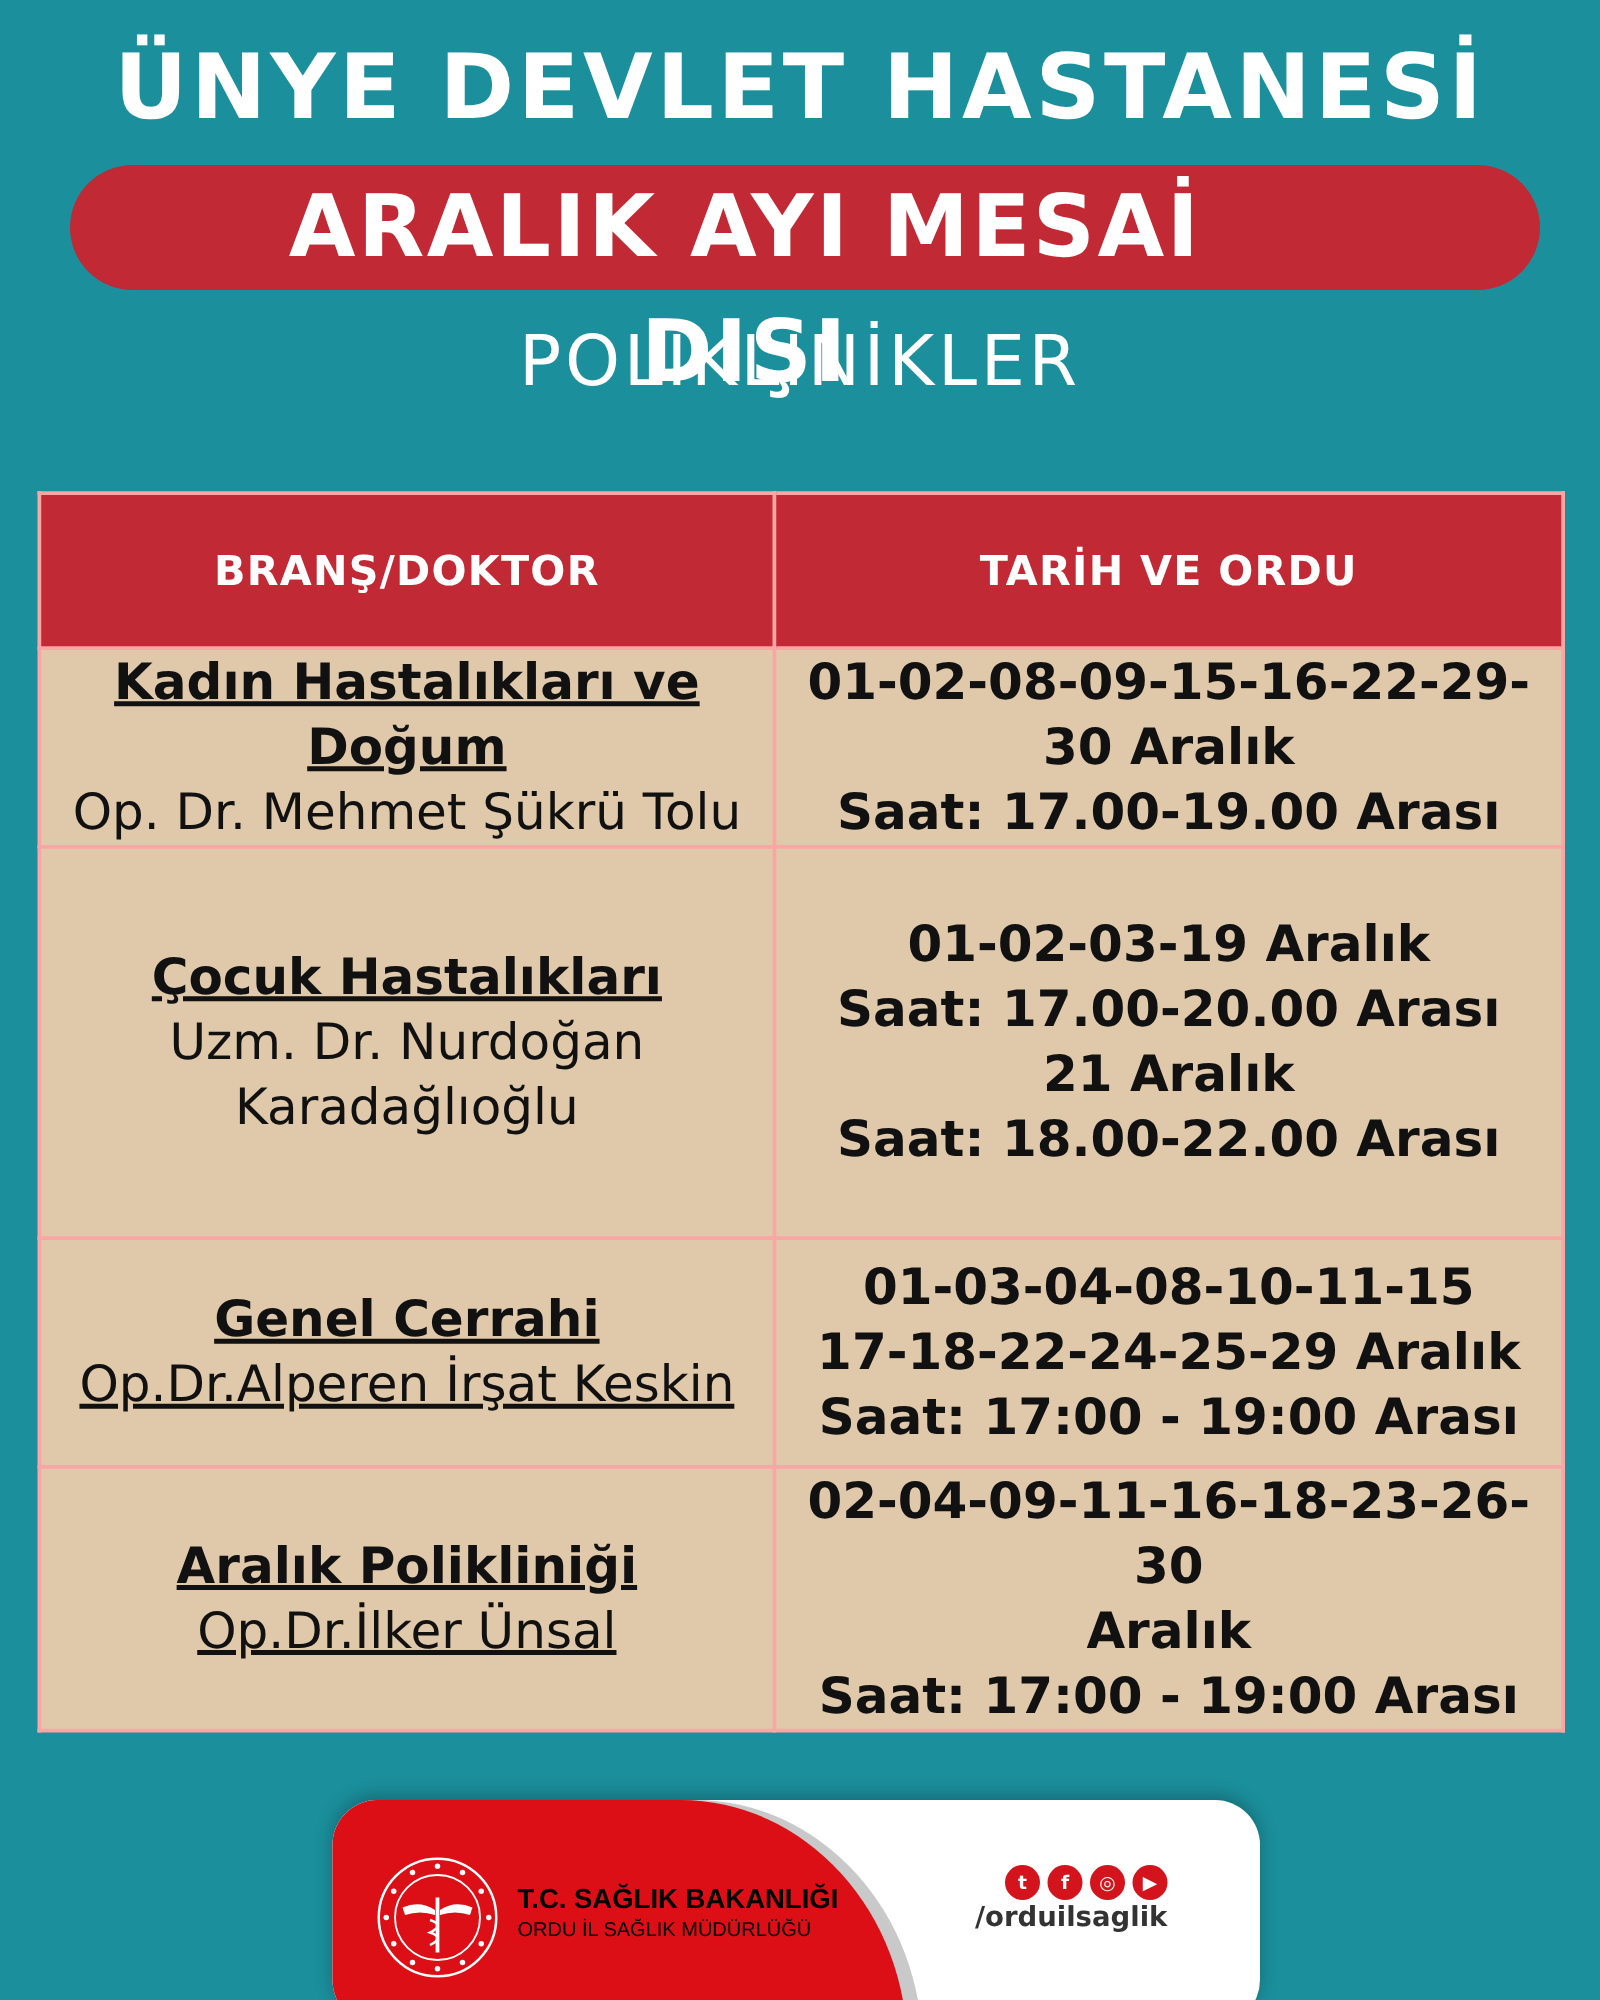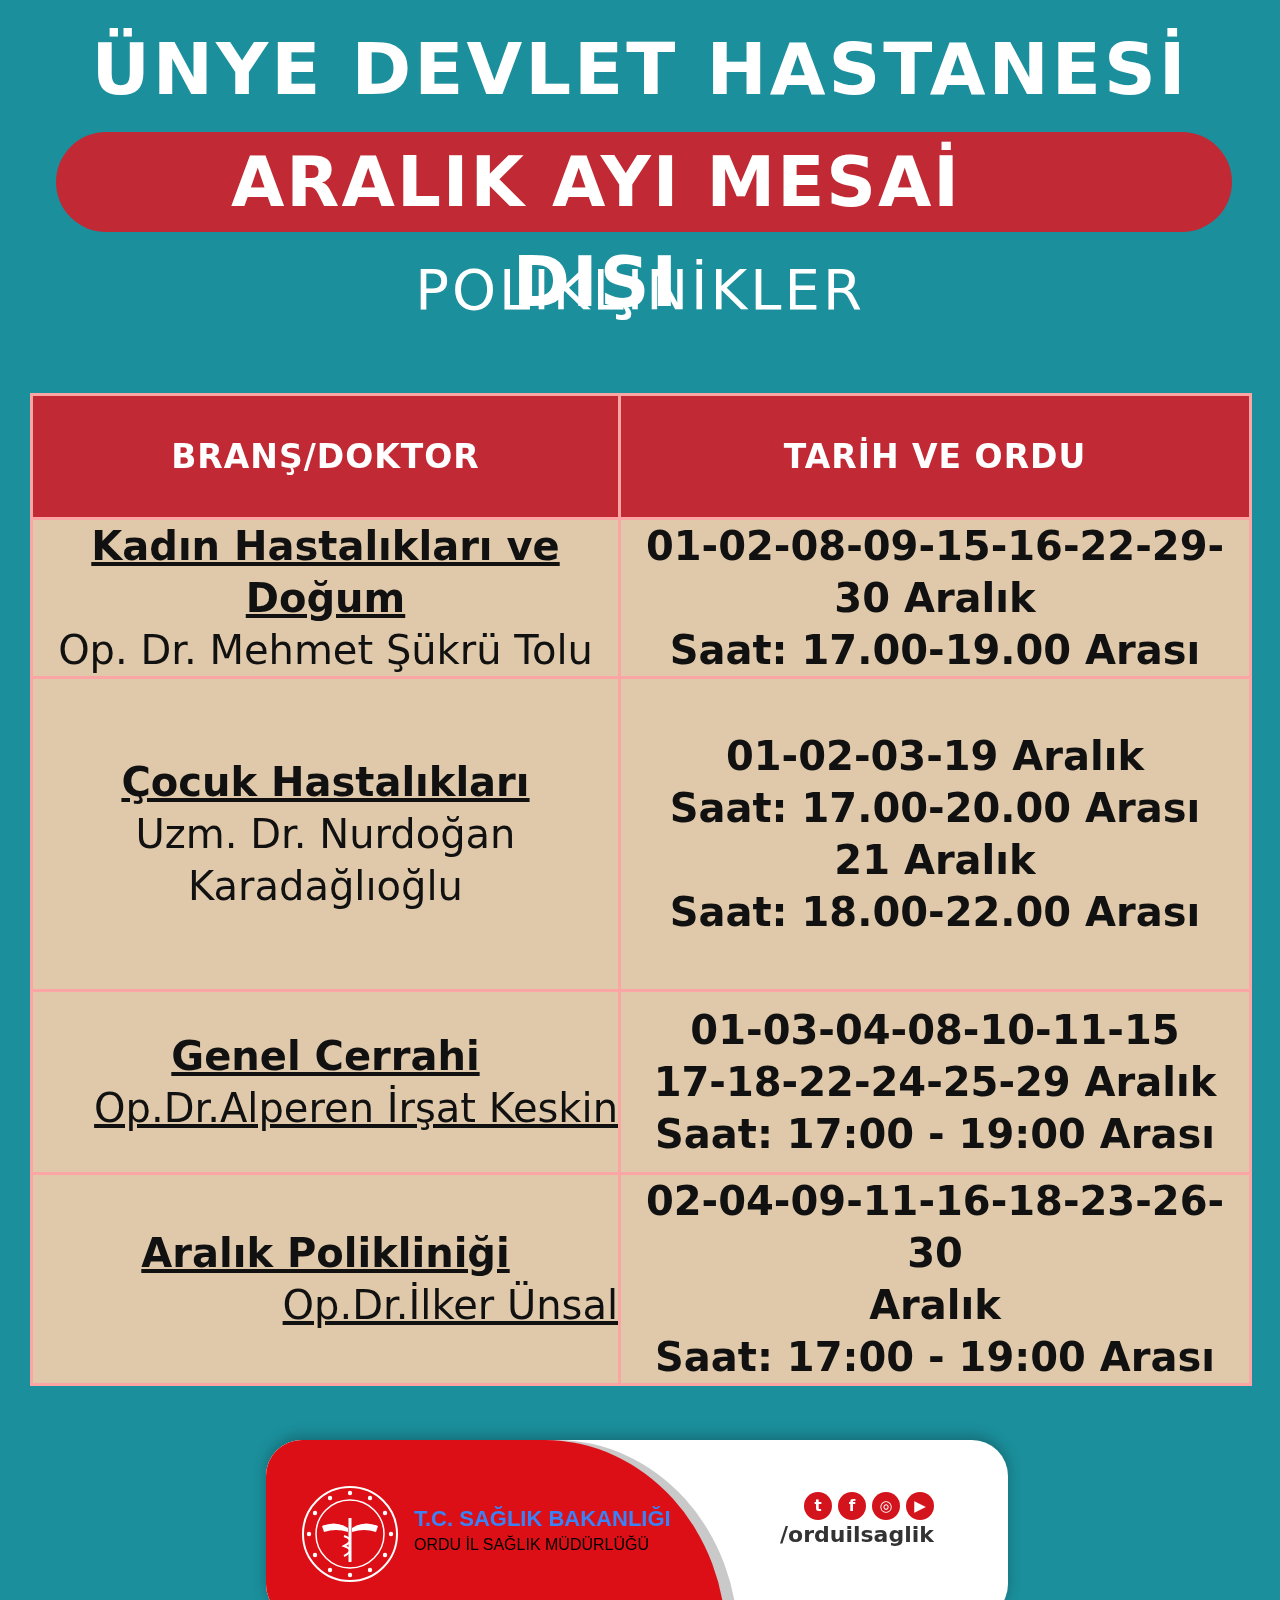--- a/index.html
+++ b/index.html
@@ -39,21 +39,21 @@
     background: #c12a34; color: #fff; height: 124px;
     font-size: 33px; font-weight: bold; letter-spacing: 1px;
     font-family: "DejaVu Sans", sans-serif;
   }
   table.sched td {
     background: #e0c9aa; color: #111;
     font-family: "DejaVu Sans", sans-serif; font-size: 40px; line-height: 52px;
   }
   td .branch { font-weight: bold; text-decoration: underline; display: block; }
   td .doctor { display: block; }
-  td .doctor.u { text-decoration: underline; text-align: right; }
+  td .doctor.u { text-decoration: underline; }
   td .line { display: block; font-weight: bold; }
   .c1 { width: 588px; }
   tr.r1 td { height: 152px; }
   tr.r2 td { height: 313px; }
   tr.r3 td { height: 183px; }
   tr.r4 td { height: 187px; }
 
   .footer {
     position: absolute; left: 266px; top: 1440px; width: 742px; height: 180px;
     border-radius: 36px; background: #ffffff; overflow: hidden;
@@ -64,21 +64,21 @@
     background: #dc0f16; border-top-right-radius: 200px 220px;
   }
   .footer .grey {
     position: absolute; left: -40px; top: 0; width: 512px; height: 200px;
     background: #c9c9c9; border-top-right-radius: 200px 220px;
   }
   .logo {
     position: absolute; left: 34px; top: 44px; width: 100px; height: 100px;
   }
   .org1 {
-    position: absolute; left: 148px; top: 66px; color: #3b82f6;
+    position: absolute; left: 148px; top: 66px; color: #000000;
     font-family: "Liberation Sans", sans-serif; font-weight: bold; font-size: 22px;
   }
   .org2 {
     position: absolute; left: 148px; top: 96px; color: #000000;
     font-family: "Liberation Sans", sans-serif; font-size: 16px;
   }
   .socials { position: absolute; left: 538px; top: 52px; display: flex; gap: 6px; }
   .soc {
     width: 28px; height: 28px; border-radius: 50%; background: #d4141c;
     color: #fff; font-size: 15px; font-weight: bold; line-height: 28px; text-align: center;

